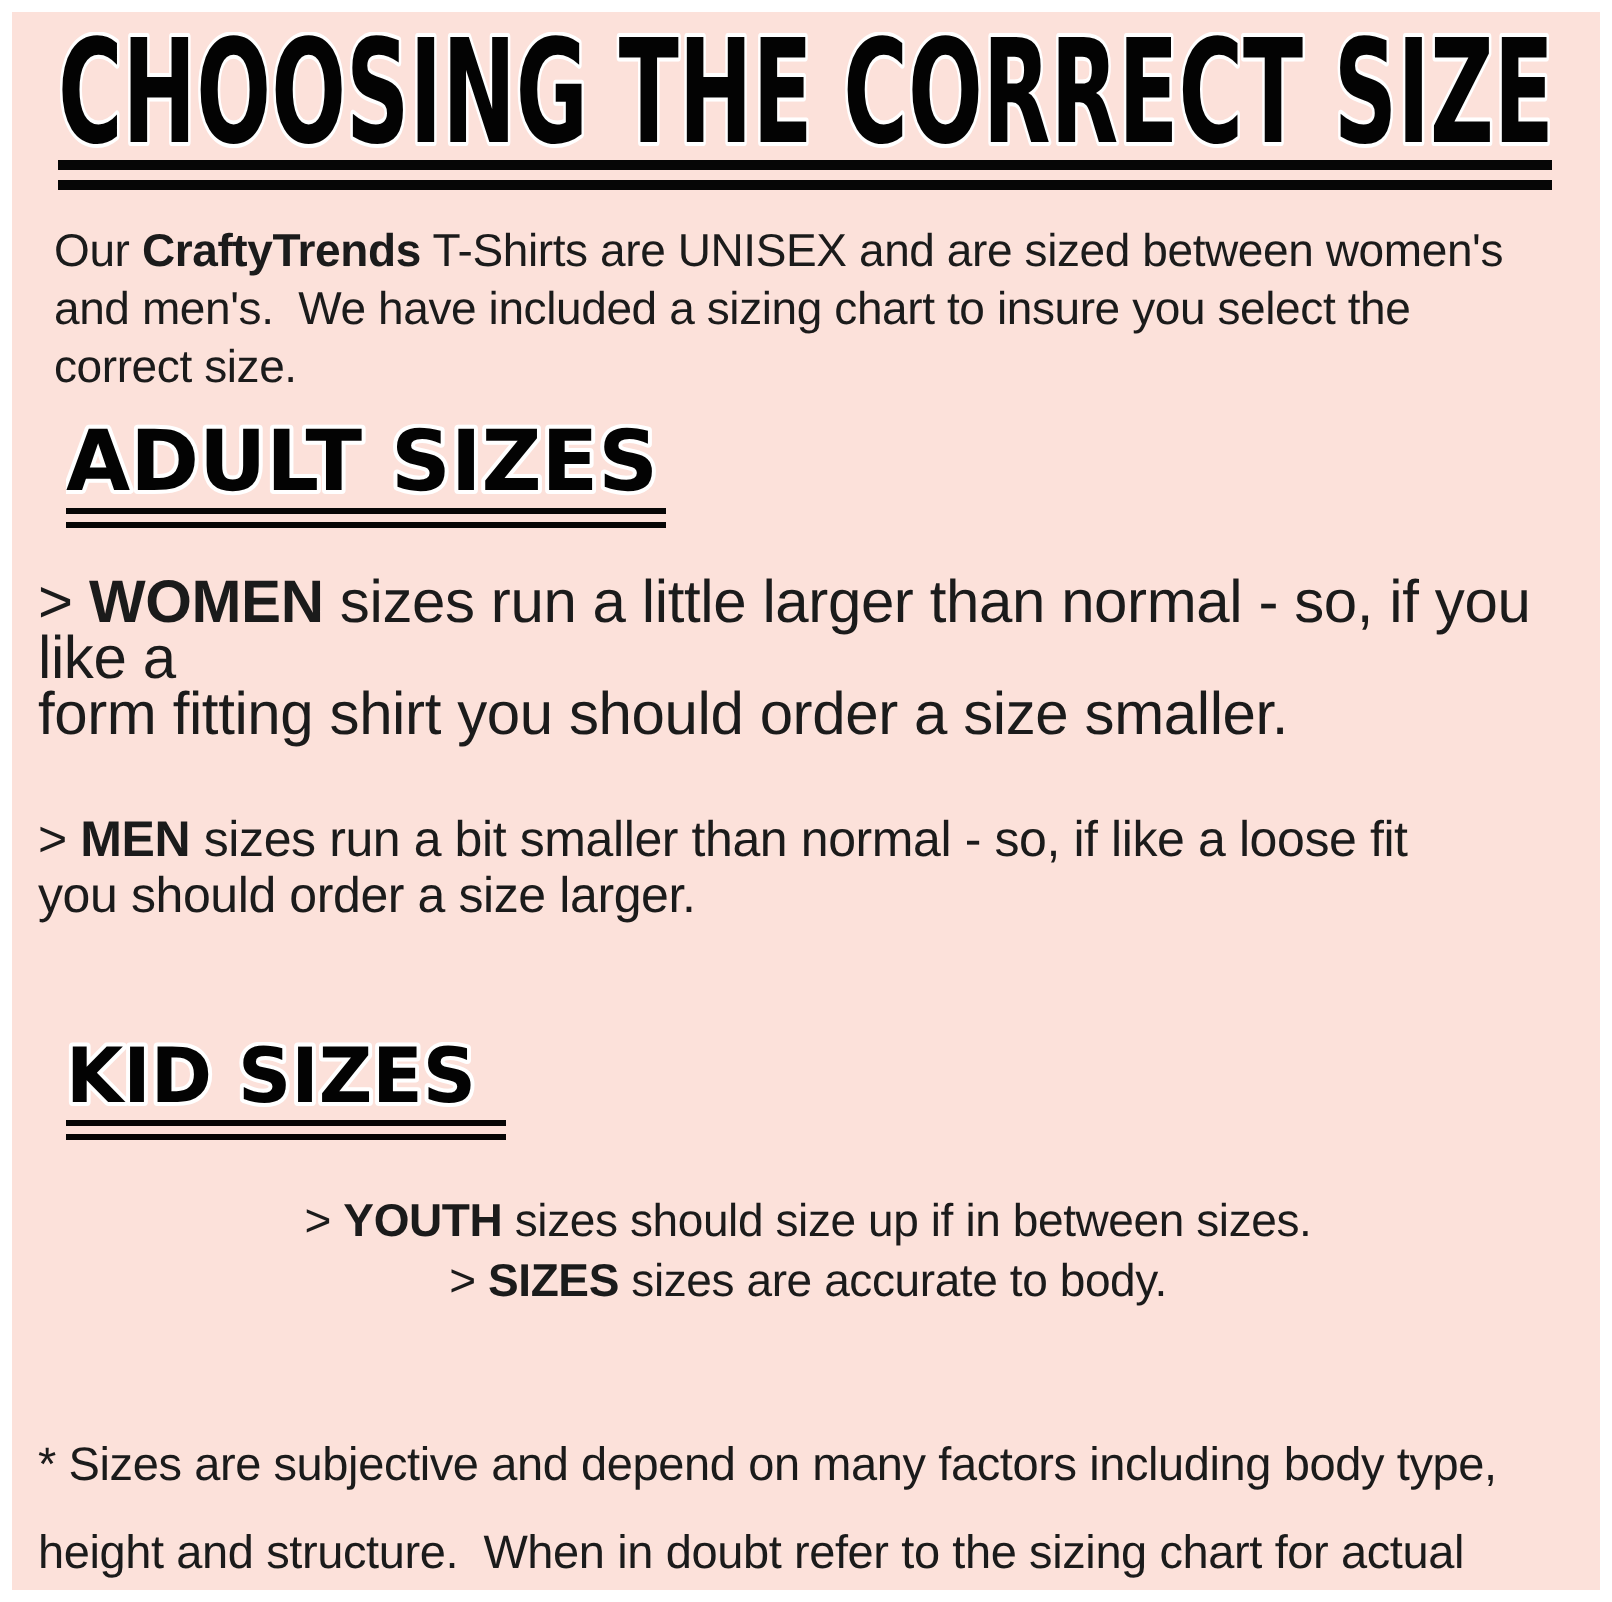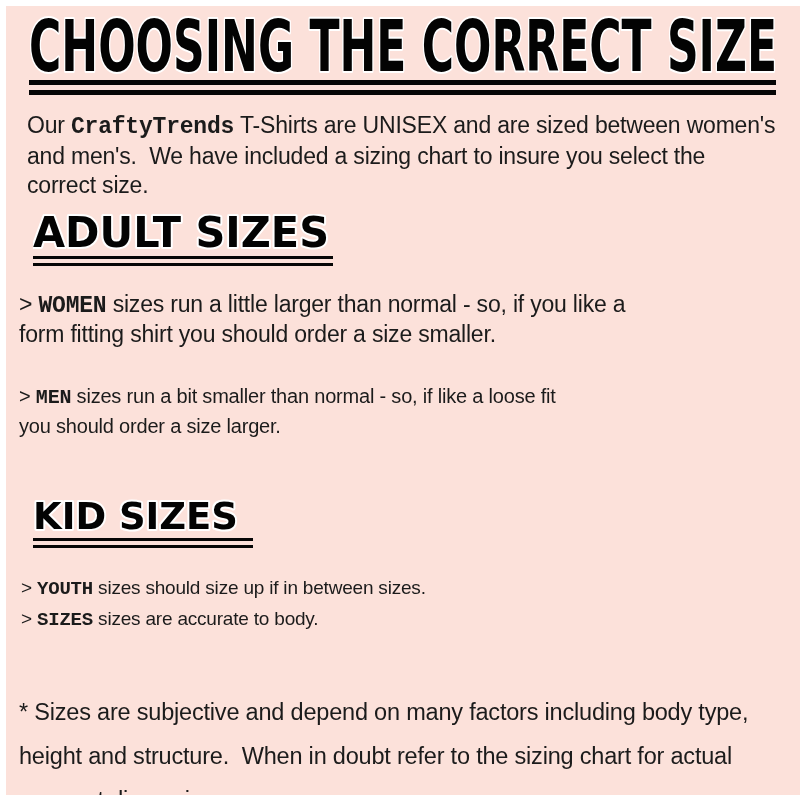--- a/index.html
+++ b/index.html
@@ -40,25 +40,25 @@
   .rule-h2 { border-top-width: 3px; border-bottom-width: 3px; height: 4px; }
   .rule-adult { margin: 4px 0 0 14px; width: 300px; }
   .rule-kid   { margin: 5px 0 0 14px; width: 220px; }
 
   p {
     margin: 0;
     white-space: pre-wrap;      
     letter-spacing: -0.2px;
   }
   .intro    { margin: 16px 0 0 8px;  font-size: 23px;   line-height: 29px; }
-  .p-women  { margin: 24px 0 0 0;    font-size: 23px;   line-height: 28px; }
-  .p-men    { margin: 34px 0 0 0;    font-size: 20px;   line-height: 28px; }
-  .p-kids   { margin: 25px 0 0 2px;  font-size: 19px;   line-height: 30px; }
+  .p-women  { margin: 24px 0 0 0;    font-size: 30px;   line-height: 28px; }
+  .p-men    { margin: 34px 0 0 0;    font-size: 25px;   line-height: 28px; }
+  .p-kids   { margin: 25px 0 0 2px;  font-size: 23px;   line-height: 30px; text-align: center; }
   .footnote { margin: 55px 0 0 0;    font-size: 23.5px; line-height: 44px; }
-  b { font-weight: bold; font-family: Liberation Mono, monospace; }
+  b { font-weight: bold; }
 </style>
 </head>
 <body>
 
 <svg class="title-svg" width="750" height="60">
   <text x="0" y="55" font-size="72" textLength="748" lengthAdjust="spacingAndGlyphs">CHOOSING THE CORRECT SIZE</text>
 </svg>
 <div class="rule rule-title"></div>
 
 <p class="intro"><span>Our </span><b>CraftyTrends</b><span> T-Shirts are UNISEX and are sized between women's

